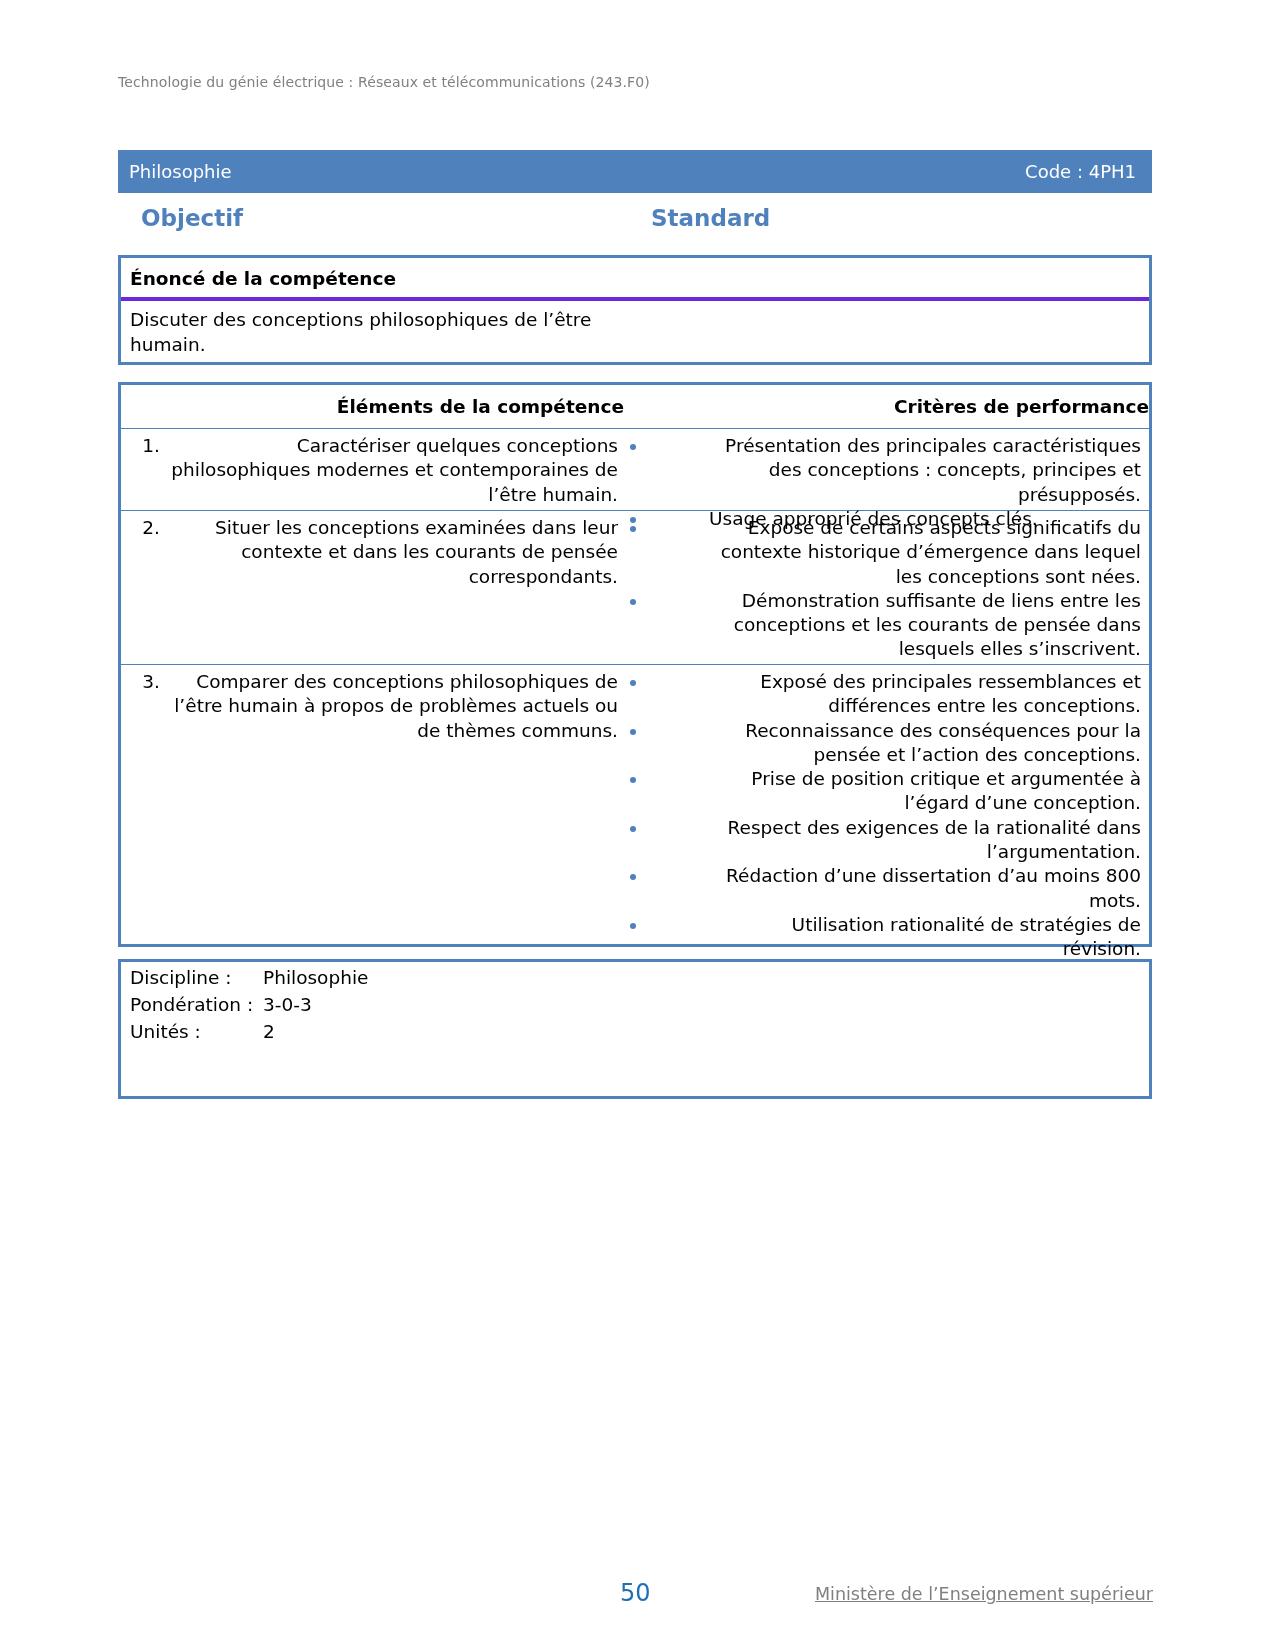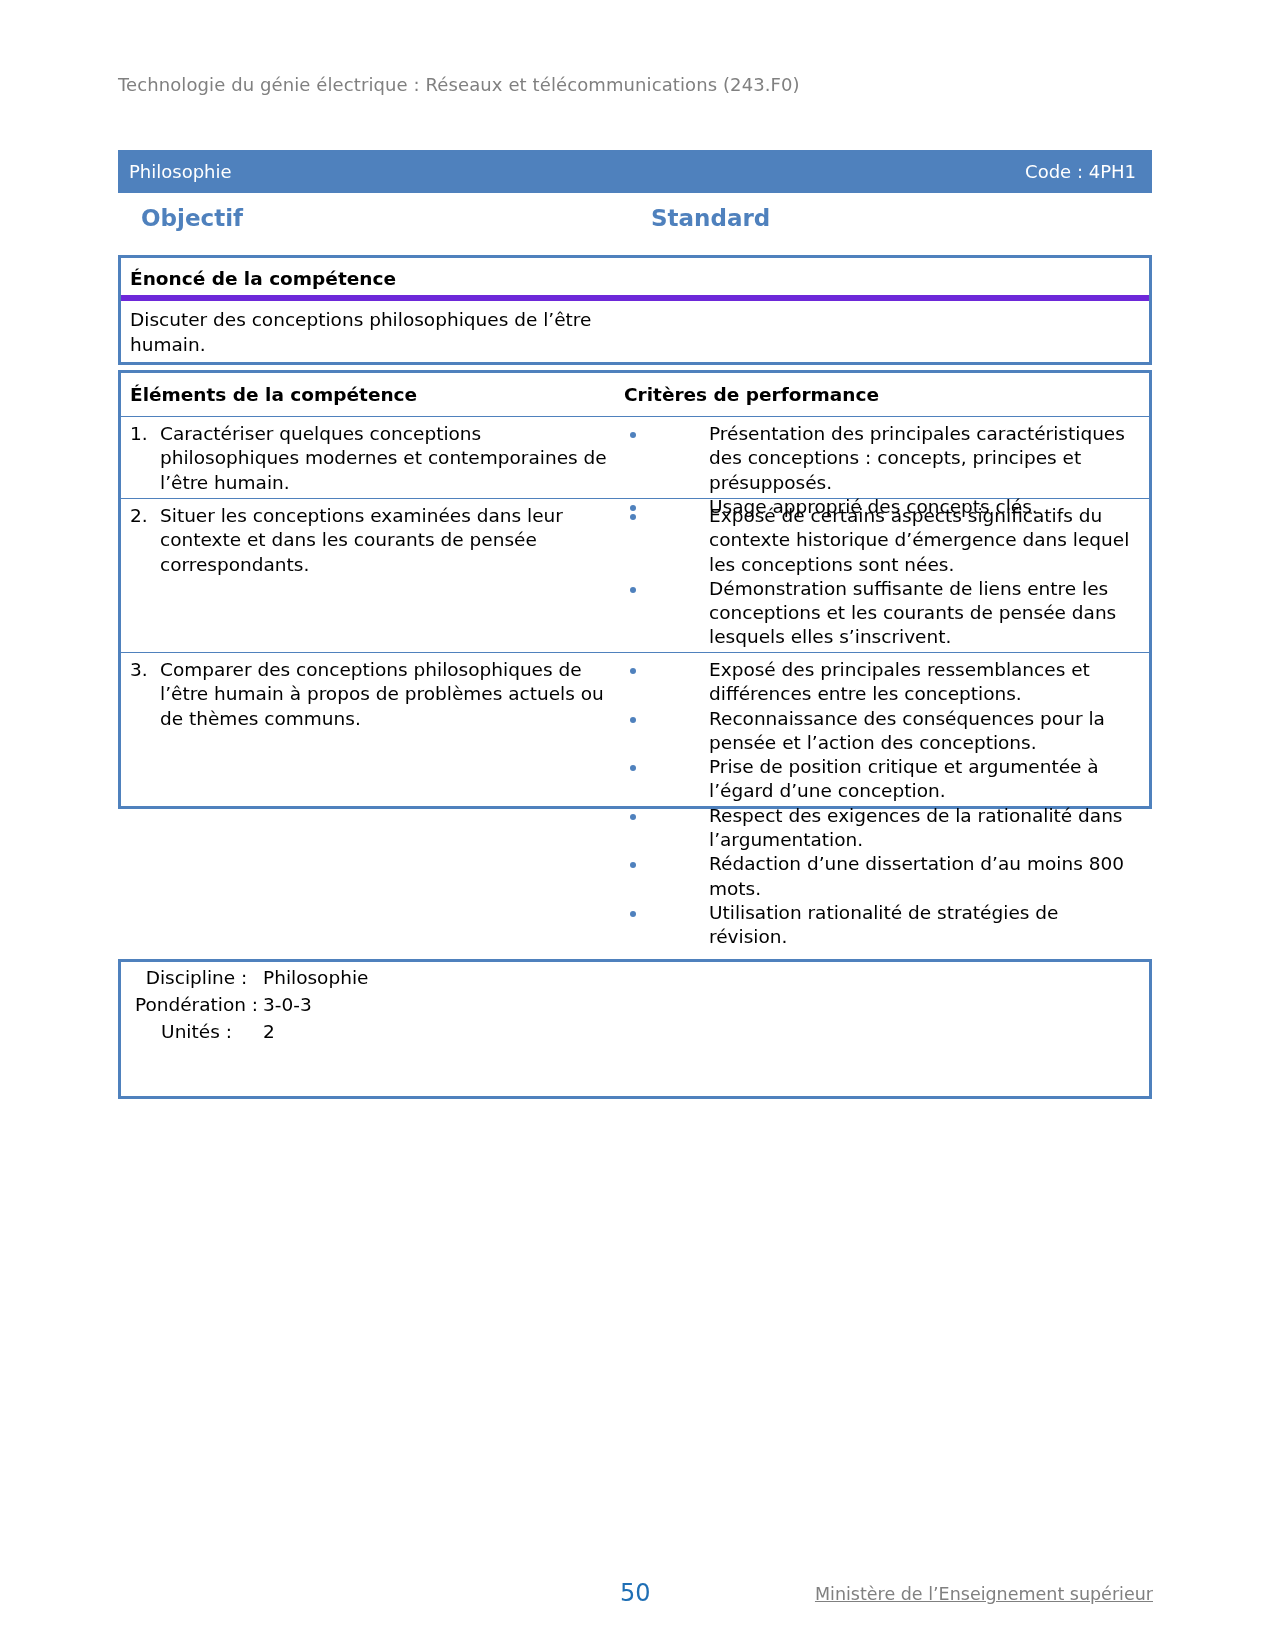--- a/index.html
+++ b/index.html
@@ -1,44 +1,44 @@
 <!DOCTYPE html>
 <html><head>
 <meta charset="utf-8">
 <style>
   html, body { margin: 0; padding: 0; background: #ffffff; }
   body { width: 1275px; height: 1650px; position: relative; font-family: "DejaVu Sans", sans-serif; color: #000; }
-  .running-head { position: absolute; left: 118px; top: 74px; font-size: 18px; color: #808080; letter-spacing: 0.1px; }
+  .running-head { position: absolute; left: 118px; top: 74px; font-size: 14px; color: #808080; letter-spacing: 0.1px; }
   .band { position: absolute; left: 118px; top: 150px; width: 1034px; height: 43px; background: #4f81bd; color: #fff; font-size: 18px; display: flex; align-items: center; justify-content: space-between; padding: 0 16px 0 11px; box-sizing: border-box; }
   .subheads { position: absolute; left: 118px; top: 205px; width: 1034px; height: 36px; }
   .subhead { position: absolute; top: 0; font-size: 23px; font-weight: bold; color: #4f81bd; margin-left: 12px; }
   .subhead.obj { left: 11px; }
   .subhead.std { left: 521px; }
   .box { position: absolute; left: 118px; width: 1034px; border: 3px solid #4f81bd; box-sizing: border-box; }
-  .box .hd { font-weight: bold; font-size: 18.5px; padding: 10px 9px 0 9px; height: 43px; box-sizing: border-box; border-bottom: 6px solid #6d28d9; }
+  .box .hd { font-weight: bold; font-size: 18.5px; padding: 10px 9px 0 9px; height: 43px; box-sizing: border-box; border-bottom: 4px solid #6d28d9; }
   .box .bd { font-size: 18.5px; line-height: 25px; padding: 6px 9px 0 9px; }
   #enonce { top: 255px; height: 110px; }
   #enonce .bd { width: 480px; }
-  #elements { top: 370px; height: 439px; }
+  #elements { top: 382px; height: 565px; text-align: right; }
   .el-head { display: flex; height: 44px; border-bottom: 1px solid #4f81bd; font-weight: bold; font-size: 18.5px; box-sizing: border-box; }
   .el-head div { padding-top: 11px; box-sizing: border-box; }
   .col-l { width: 503px; padding-left: 9px; box-sizing: border-box; }
   .col-r { flex: 1; padding-left: 0; box-sizing: border-box; }
   .el-row { display: flex; border-bottom: 1px solid #4f81bd; font-size: 18.5px; line-height: 24.3px; box-sizing: border-box; }
   .el-row:last-child { border-bottom: none; }
   .el-row .col-l { padding: 5px 6px 4px 9px; }
   .num-item { display: flex; }
   .num-item .n { width: 30px; flex: none; }
   .crit { list-style: none; margin: 0; padding: 5px 8px 4px 0; }
   .crit li { display: flex; gap: 40px; }
   .crit .dot { width: 45px; flex: none; position: relative; }
   .crit .dot::before { content: ""; position: absolute; left: 6px; top: 10px; width: 6px; height: 6px; border-radius: 50%; background: #4f81bd; }
   #activites { top: 959px; height: 140px; }
   .kv { display: flex; font-size: 18.5px; line-height: 27px; }
-  .kv .k { width: 133px; text-align: center; }
+  .kv .k { width: 133px; }
   .footer-page { position: absolute; left: 620px; top: 1579px; font-size: 24px; color: #1f6fb5; }
   .footer-org { position: absolute; right: 122px; top: 1584px; font-size: 17.5px; color: #808080; text-decoration: underline; }
 </style>
 </head>
 <body>
 
 <div class="running-head">Technologie du génie électrique : Réseaux et télécommunications (243.F0)</div>
 
 <div class="band">
   <span>Philosophie</span>

